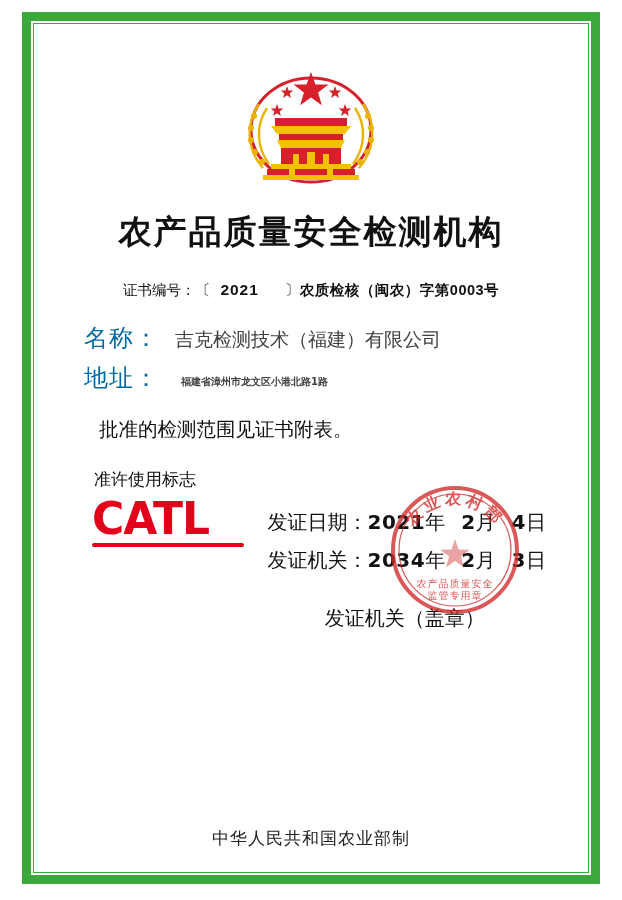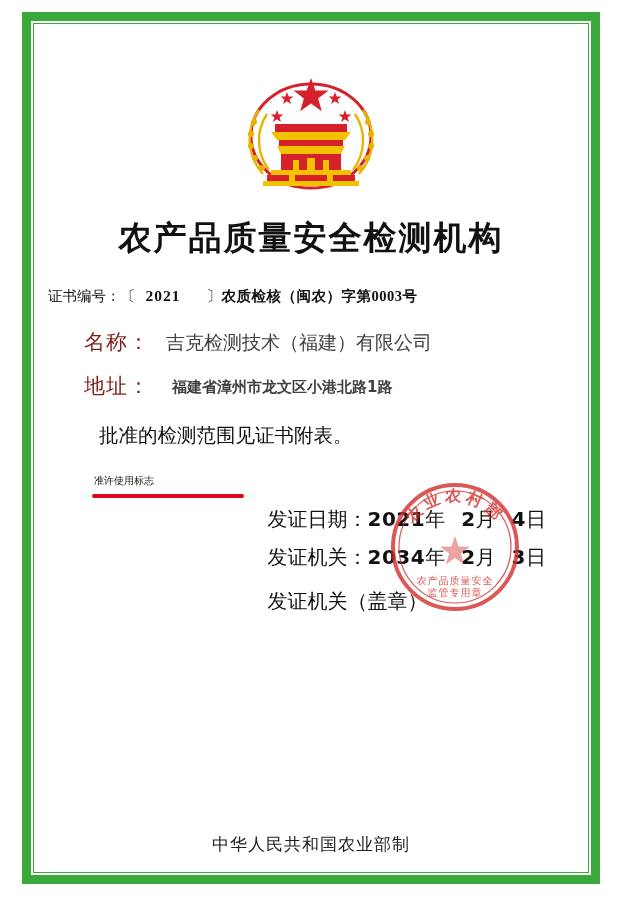--- a/index.html
+++ b/index.html
@@ -35,21 +35,21 @@
     left: 33px;
     top: 23px;
     right: 33px;
     bottom: 27px;
     border: 1.5px solid #3aa83a;
     box-sizing: border-box;
   }
   .content {
     position: absolute;
     left: 48px;
-    top: 48px;
+    top: 42px;
     width: 526px;
     height: 836px;
   }
 
   
   .emblem-wrap {
     width: 100%;
     display: flex;
     justify-content: center;
     margin-top: 22px;
@@ -77,59 +77,59 @@
     font-weight: bold;
     letter-spacing: 5px;
     color: #111;
     margin-top: 10px;
     font-family: "DejaVu Sans", "Liberation Sans", sans-serif;
   }
 
   
   .cert-no {
     margin-top: 26px;
-    text-align: left;
+    text-align: center;
     font-size: 14.5px;
     color: #111;
-    font-family: Liberation Serif, serif;
+    font-family: Liberation Sans, sans-serif;
     white-space: nowrap;
   }
   .cert-no .brk { font-size: 15px; }
   .cert-no .year {
     font-weight: bold;
     font-size: 15.5px;
     padding: 0 26px 0 10px;
     letter-spacing: 1px;
   }
   .cert-no .tail { font-weight: bold; letter-spacing: 0.5px; }
 
   
   .field-row {
     margin-top: 22px;
     display: flex;
     align-items: baseline;
     padding-left: 36px;
   }
   .field-label {
-    font-size: 21px;
-    color: #7f1d1d;
+    font-size: 24px;
+    color: #0369a1;
     letter-spacing: 1px;
     white-space: nowrap;
     font-family: Liberation Sans, sans-serif;
   }
   .field-value {
     font-size: 19px;
     color: #404040;
     margin-left: 16px;
     font-family: "DejaVu Sans", "Liberation Sans", sans-serif;
     white-space: nowrap;
   }
-  .field-row.address { margin-top: 16px; }
+  .field-row.address { margin-top: 8px; }
   .field-row.address .field-value {
-    font-size: 15px;
+    font-size: 10px;
     font-weight: bold;
     margin-left: 22px;
     position: relative;
     top: -1px;
   }
 
   
   .body-text {
     margin-top: 20px;
     padding: 0 16px 0 12px;
@@ -140,21 +140,21 @@
     font-family: "DejaVu Sans", "Liberation Sans", sans-serif;
   }
   .body-text p { margin: 0; }
   .body-text p.indent { text-indent: 2em; }
   .body-text p + p { margin-top: 10px; }
 
   
   .mark-label {
     margin-top: 22px;
     padding-left: 46px;
-    font-size: 10px;
+    font-size: 17px;
     color: #111;
     font-family: "DejaVu Sans", "Liberation Sans", sans-serif;
   }
   .logo-block {
     position: relative;
     margin-top: 6px;
     padding-left: 44px;
     height: 64px;
   }
   .catl {
@@ -181,22 +181,23 @@
     text-align: left;
     font-size: 20px;
     color: #111;
     font-family: "DejaVu Sans", "Liberation Sans", sans-serif;
     line-height: 1.9;
   }
   .dates .row { white-space: nowrap; }
   .dates .num { font-weight: bold; letter-spacing: 0.5px; }
   .dates .sp { display: inline-block; width: 16px; }
   .dates .issuer {
+    text-align: center;
     padding-right: 4px;
-    margin-top: 6px;
+    margin-top: 20px;
   }
 
   
   .seal {
     position: absolute;
     right: 50px;
     top: -22px;
     width: 138px;
     height: 138px;
     pointer-events: none;
@@ -295,20 +296,21 @@
       <span class="field-value">福建省漳州市龙文区小港北路1路</span>
     </div>
 
     <div class="body-text">
       <p class="indent">批准的检测范围见证书附表。</p>
     </div>
 
     <div class="mark-label">准许使用标志</div>
 
     <div class="logo-block">
+      <div class="catl">CATL</div>
       <div class="catl-underline"></div>
     </div>
 
     <div class="dates-wrap">
       <div class="dates">
         <div class="row">
           <span>发证日期：</span><span class="num">2021</span><span>年</span><span class="sp"></span><span class="num">2</span><span>月</span><span class="sp"></span><span class="num">4</span><span>日</span>
         </div>
         <div class="row">
           <span>发证机关：</span><span class="num">2034</span><span>年</span><span class="sp"></span><span class="num">2</span><span>月</span><span class="sp"></span><span class="num">3</span><span>日</span>

